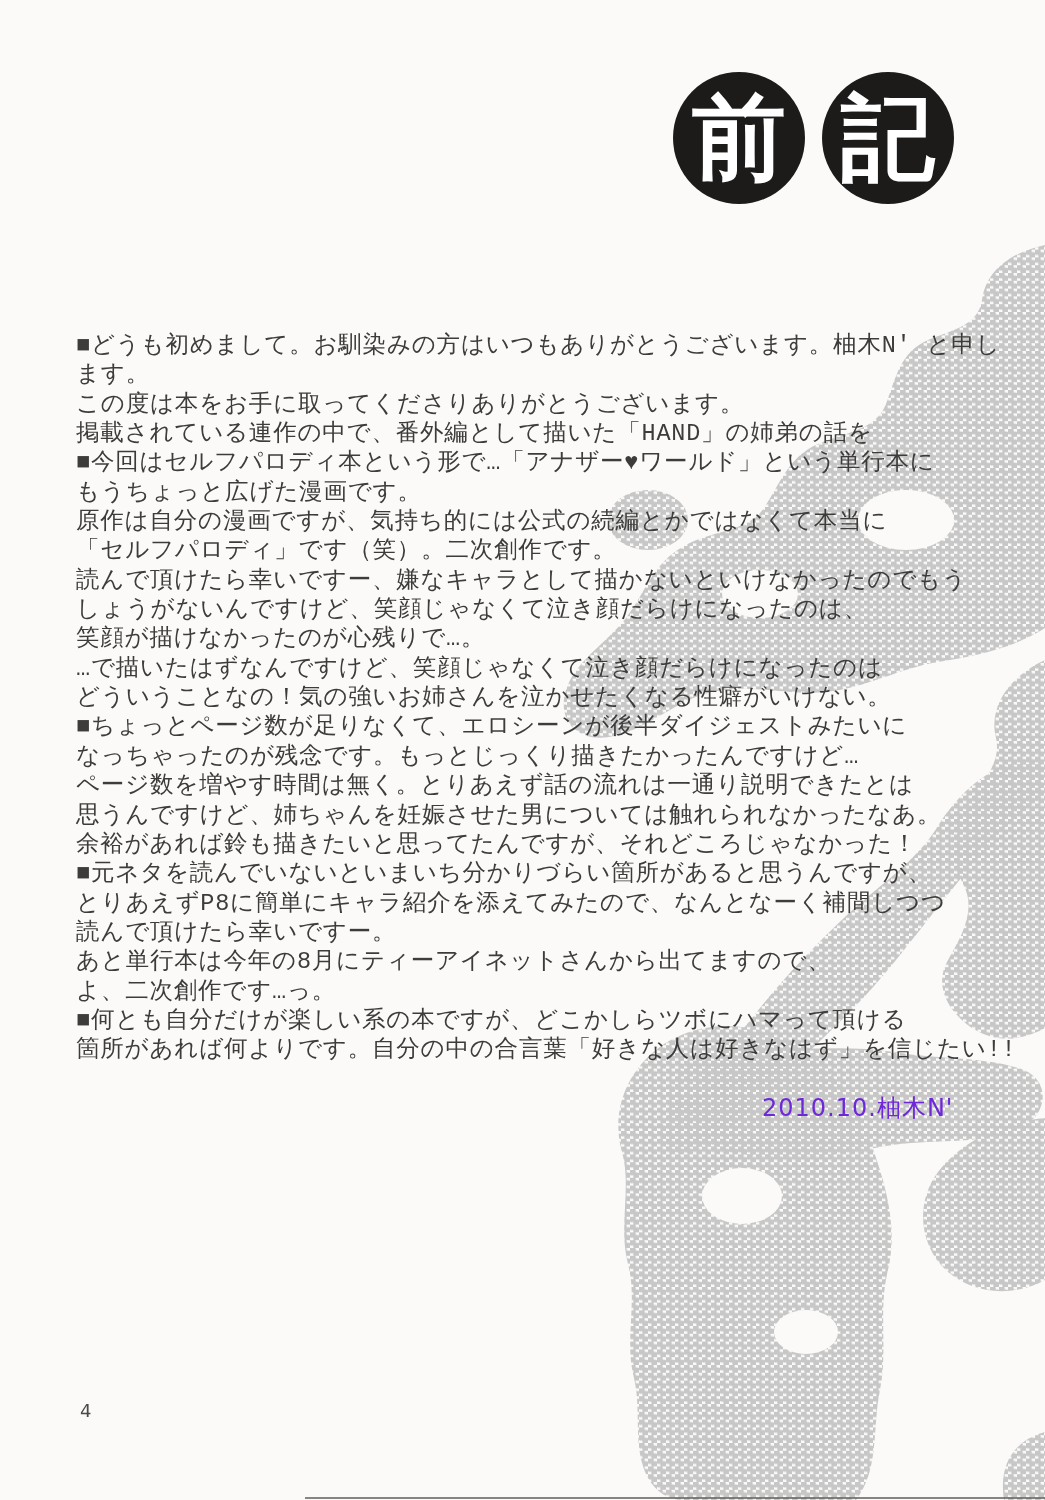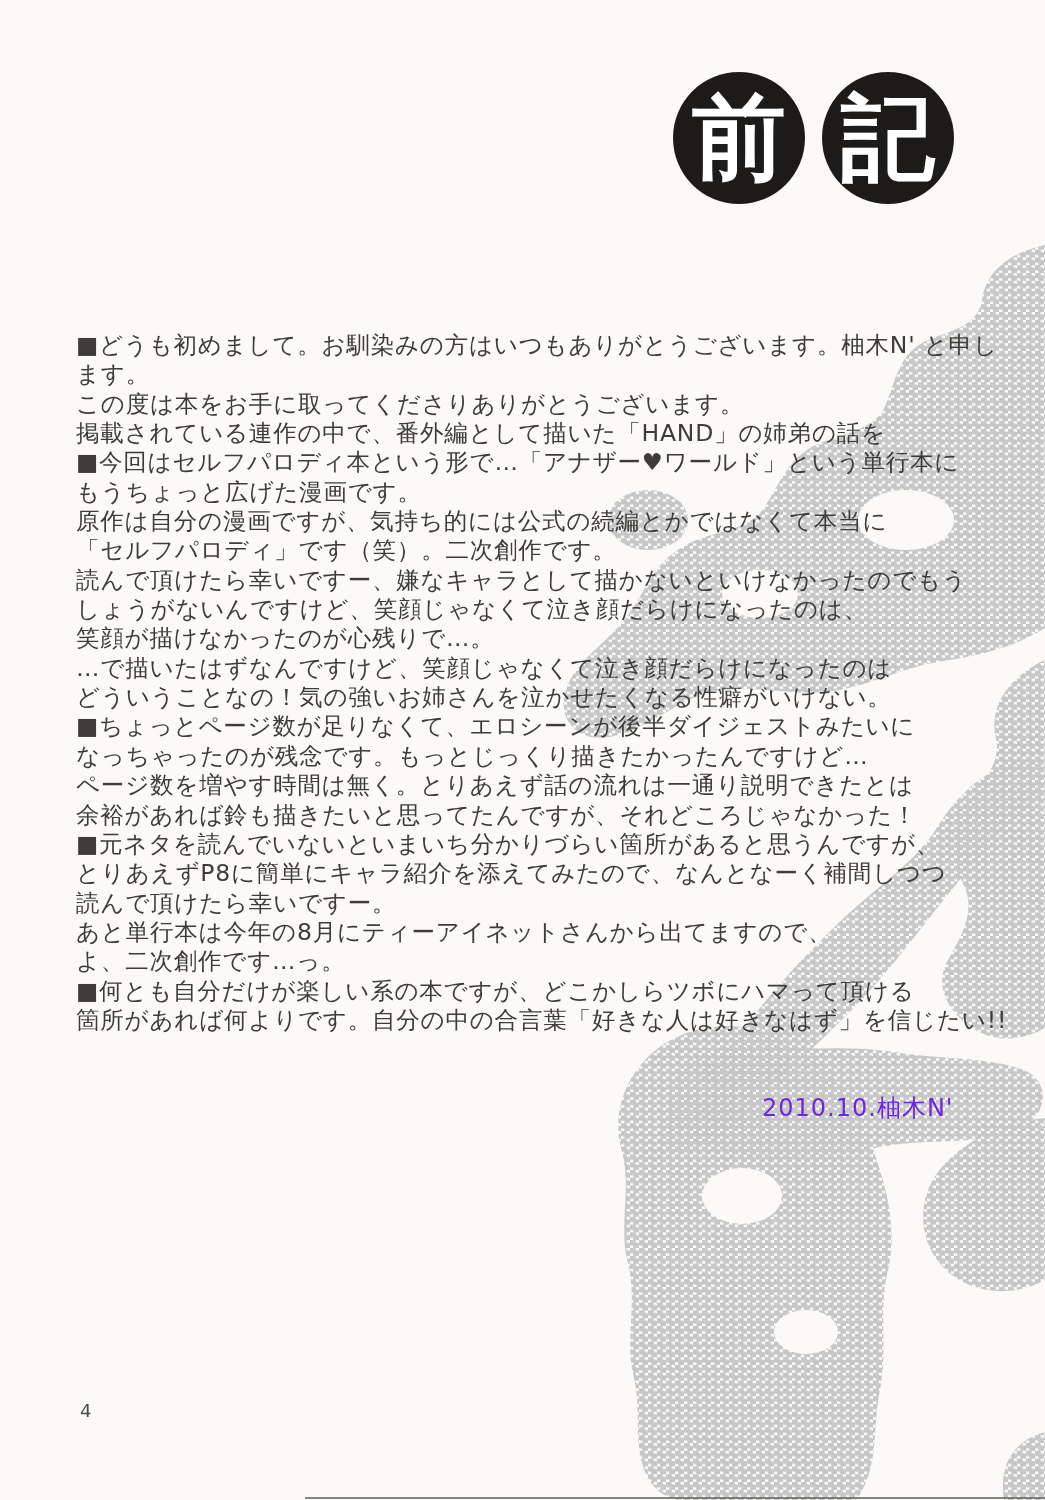--- a/index.html
+++ b/index.html
@@ -19,20 +19,21 @@
   .badge{
     width:132px;height:132px;border-radius:50%;
     background:#1d1b1a;color:#ffffff;
     display:flex;align-items:center;justify-content:center;
     font-size:94px;font-weight:900;line-height:1;
     font-family:"DejaVu Sans",sans-serif;
   }
   .body-text{
     position:absolute;left:76px;top:331px;z-index:2;
     color:#3d3c3a;
+    font-family:Liberation Mono, monospace;
   }
   .line{
     display:block;height:29.35px;line-height:29.35px;
     font-size:23.5px;letter-spacing:0.8px;white-space:nowrap;
   }
   .signature{
     position:absolute;left:762px;top:1092px;z-index:2;
     font-size:24px;color:#6d28d9;letter-spacing:1px;white-space:nowrap;
   }
   .page-num{
@@ -144,20 +145,21 @@
     <span class="line">原作は自分の漫画ですが、気持ち的には公式の続編とかではなくて本当に</span>
     <span class="line">「セルフパロディ」です（笑）。二次創作です。</span>
     <span class="line">読んで頂けたら幸いですー、嫌なキャラとして描かないといけなかったのでもう</span>
     <span class="line">しょうがないんですけど、笑顔じゃなくて泣き顔だらけになったのは、</span>
     <span class="line">笑顔が描けなかったのが心残りで…。</span>
     <span class="line">…で描いたはずなんですけど、笑顔じゃなくて泣き顔だらけになったのは</span>
     <span class="line">どういうことなの！気の強いお姉さんを泣かせたくなる性癖がいけない。</span>
     <span class="line">■ちょっとページ数が足りなくて、エロシーンが後半ダイジェストみたいに</span>
     <span class="line">なっちゃったのが残念です。もっとじっくり描きたかったんですけど…</span>
     <span class="line">ページ数を増やす時間は無く。とりあえず話の流れは一通り説明できたとは</span>
+    <span class="line">思うんですけど、姉ちゃんを妊娠させた男については触れられなかったなあ。</span>
     <span class="line">余裕があれば鈴も描きたいと思ってたんですが、それどころじゃなかった！</span>
     <span class="line">■元ネタを読んでいないといまいち分かりづらい箇所があると思うんですが、</span>
     <span class="line">とりあえずP8に簡単にキャラ紹介を添えてみたので、なんとなーく補間しつつ</span>
     <span class="line">読んで頂けたら幸いですー。</span>
     <span class="line">あと単行本は今年の8月にティーアイネットさんから出てますので、</span>
     <span class="line">よ、二次創作です…っ。</span>
     <span class="line">■何とも自分だけが楽しい系の本ですが、どこかしらツボにハマって頂ける</span>
     <span class="line">箇所があれば何よりです。自分の中の合言葉「好きな人は好きなはず」を信じたい!!</span>
   </div>
 

